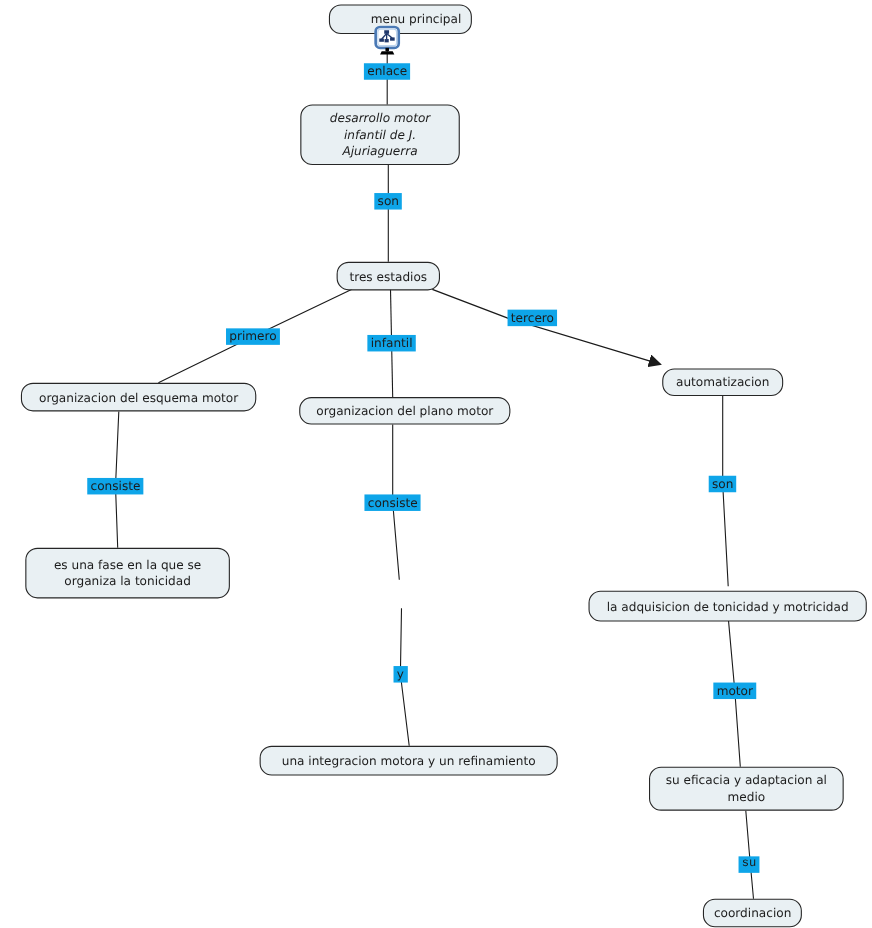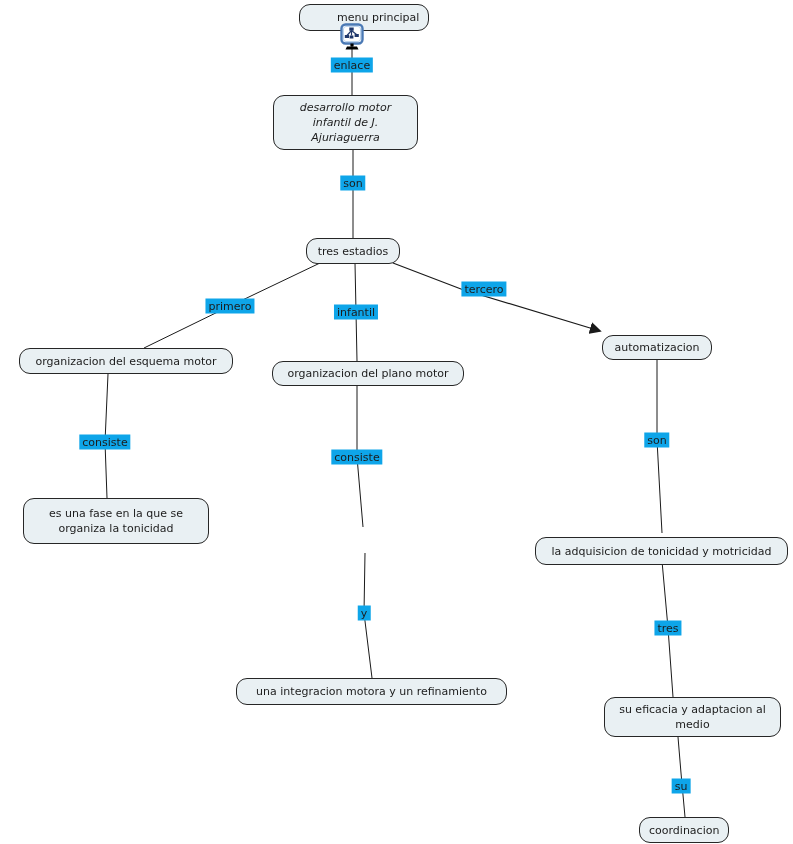--- a/index.html
+++ b/index.html
@@ -82,33 +82,33 @@
 
   <span class="edge-label" style="left:352px; top:65px;">enlace</span>
   <span class="edge-label" style="left:353px; top:183px;">son</span>
   <span class="edge-label" style="left:230px; top:306px;">primero</span>
   <span class="edge-label" style="left:356px; top:312px;">infantil</span>
   <span class="edge-label" style="left:484px; top:289px;">tercero</span>
   <span class="edge-label" style="left:105px; top:442px;">consiste</span>
   <span class="edge-label" style="left:357px; top:457px;">consiste</span>
   <span class="edge-label" style="left:364px; top:613px;">y</span>
   <span class="edge-label" style="left:657px; top:440px;">son</span>
-  <span class="edge-label" style="left:668px; top:628px;">tres</span>
-  <span class="edge-label" style="left:681px; top:786px;">su</span>
+  <span class="edge-label" style="left:668px; top:628px;">motor</span>
+  <span class="edge-label" style="left:681px; top:786px;font-family:Liberation Mono, monospace;">su</span>
 
   <div class="node" style="left:299px; top:4px;   min-width:105px; min-height:27px;padding-left:37px;">menu principal</div>
   <div class="node multiline" style="left:273px; top:95px; width:145px; min-height:44px;font-style:italic;">desarrollo motor infantil de J. Ajuriaguerra</div>
   <div class="node" style="left:306px; top:238px; min-width:94px; min-height:26px;">tres estadios</div>
   <div class="node" style="left:19px;   top:348px; min-width:214px; min-height:26px;">organizacion del esquema motor</div>
   <div class="node multiline" style="left:23px; top:498px; width:186px; min-height:46px;">es una fase en la que se organiza la tonicidad</div>
   <div class="node" style="left:261px; top:361px; min-width:192px; min-height:25px;margin-left:11px;">organizacion del plano motor</div>
   <div class="node" style="left:236px; top:678px; min-width:271px; min-height:27px;">una integracion motora y un refinamiento</div>
   <div class="node" style="left:602px; top:335px; min-width:110px; min-height:24px;">automatizacion</div>
   <div class="node" style="left:535px; top:505px; min-width:253px; min-height:28px;margin-top:32px;">la adquisicion de tonicidad y motricidad</div>
-  <div class="node multiline" style="left:604px; top:697px; width:177px; min-height:40px;text-align:center;">su eficacia y adaptacion al medio</div>
+  <div class="node multiline" style="left:590px; top:697px; width:177px; min-height:40px;text-align:center;">su eficacia y adaptacion al medio</div>
   <div class="node" style="left:639px; top:817px; min-width:90px; min-height:26px;">coordinacion</div>
 
   <svg class="resource-icon" style="left:338px; top:23px;" viewBox="0 0 28 28">
     <rect x="3.5" y="1.5" width="21" height="19" rx="4" fill="#ffffff" stroke="#4a79b5" stroke-width="2.4"></rect>
     <rect x="5.5" y="3.5" width="17" height="15" rx="2.5" fill="none" stroke="#bcd4ee" stroke-width="1"></rect>
     <g stroke="#20386b" stroke-width="1.2" fill="none">
       <path d="M13.5,7.5 L9,12.5"></path>
       <path d="M13.5,7.5 L13.5,12.5"></path>
       <path d="M13.5,7.5 L18.5,11.5"></path>
     </g>

